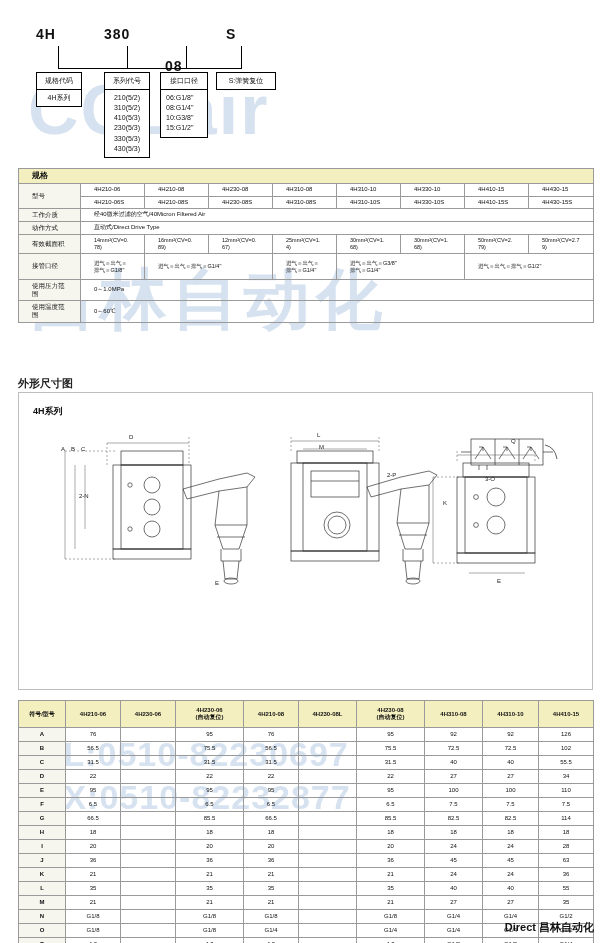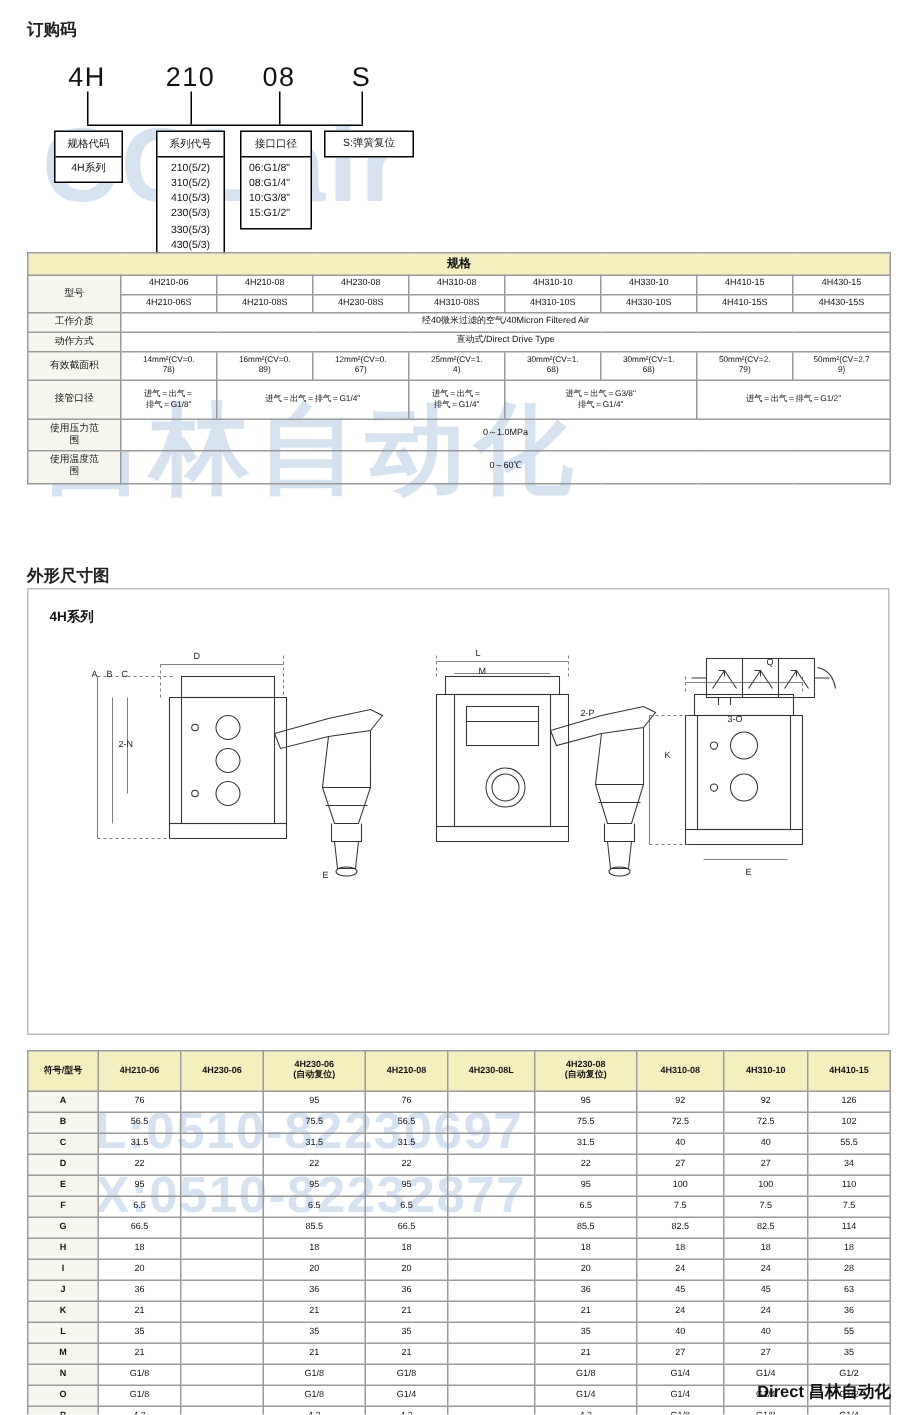--- a/index.html
+++ b/index.html
@@ -14,21 +14,21 @@
   }
   .sec-title{
     font-size:11px;font-weight:bold;color:#222;
   }
   
   #order-section{position:absolute;left:18px;top:12px;width:575px;}
   #order-code-row{
     position:relative;height:92px;margin-top:14px;
   }
   .code-cell{
-    position:absolute;top:0;text-align:center;font-size:18px;font-weight:normal;letter-spacing:1px;
+    position:absolute;top:0;text-align:left;font-size:14px;font-weight:bold;letter-spacing:1px;
   }
   .code-line{
     position:absolute;border-left:1px solid #000;width:0;
   }
   .hline{position:absolute;border-top:1px solid #000;height:0;}
   .legend-box{
     position:absolute;border:1px solid #000;box-sizing:border-box;text-align:center;
     font-size:7px;background:#fff;
   }
   .legend-box .lb-head{
@@ -36,21 +36,21 @@
   }
   .legend-box .lb-body{padding:3px 2px;line-height:1.45;}
   
   #spec-section{position:absolute;left:18px;top:168px;width:575px;}
   table.spec{
     border-collapse:collapse;width:575px;table-layout:fixed;
     font-size:6px;
   }
   table.spec td,table.spec th{
     border:1px solid #9a9a9a;
-    text-align:center;vertical-align:middle;
+    vertical-align:middle;
     padding:2px 13px;line-height:1.25;
     word-break:break-all;
   }
   .spec-title-row td{
     background:#f4efbf;font-weight:bold;font-size:8px;padding:3px 0;
   }
   .row-label{background:#f6f6ef;width:62px;font-size:6.5px;}
   .mini{font-size:5.5px;line-height:1.3;}
   
   #dim-title{position:absolute;left:18px;top:376px;}
@@ -87,26 +87,25 @@
 </style>
 </head>
 <body>
 
 <div class="wm" id="wm1">CCLair</div>
 <div class="wm" id="wm2">昌林自动化</div>
 <div class="wm" id="wm3">TEL:0510-82230697</div>
 <div class="wm" id="wm4">FAX:0510-82232877</div>
 
 <div id="order-section">
-  <div class="sec-title">订购码</div>
 
   <div id="order-code-row">
     <div class="code-cell" style="left:18px;width:44px;">4H</div>
-    <div class="code-cell" style="left:86px;width:46px;">210</div>
-    <div class="code-cell" style="left:147px;width:42px;">08</div>
+    <div class="code-cell" style="left:86px;width:46px;">380</div>
+    <div class="code-cell" style="left:147px;width:42px;margin-top:32px;">08</div>
     <div class="code-cell" style="left:208px;width:30px;">S</div>
 
     <div class="code-line" style="left:40px;top:20px;height:22px;"></div>
     <div class="code-line" style="left:109px;top:20px;height:22px;"></div>
     <div class="code-line" style="left:168px;top:20px;height:22px;"></div>
     <div class="code-line" style="left:223px;top:20px;height:22px;"></div>
     <div class="hline" style="left:40px;top:42px;width:184px;"></div>
 
     <div class="legend-box" style="left:18px;top:46px;width:46px;">
       <div class="lb-head">规格代码</div>

